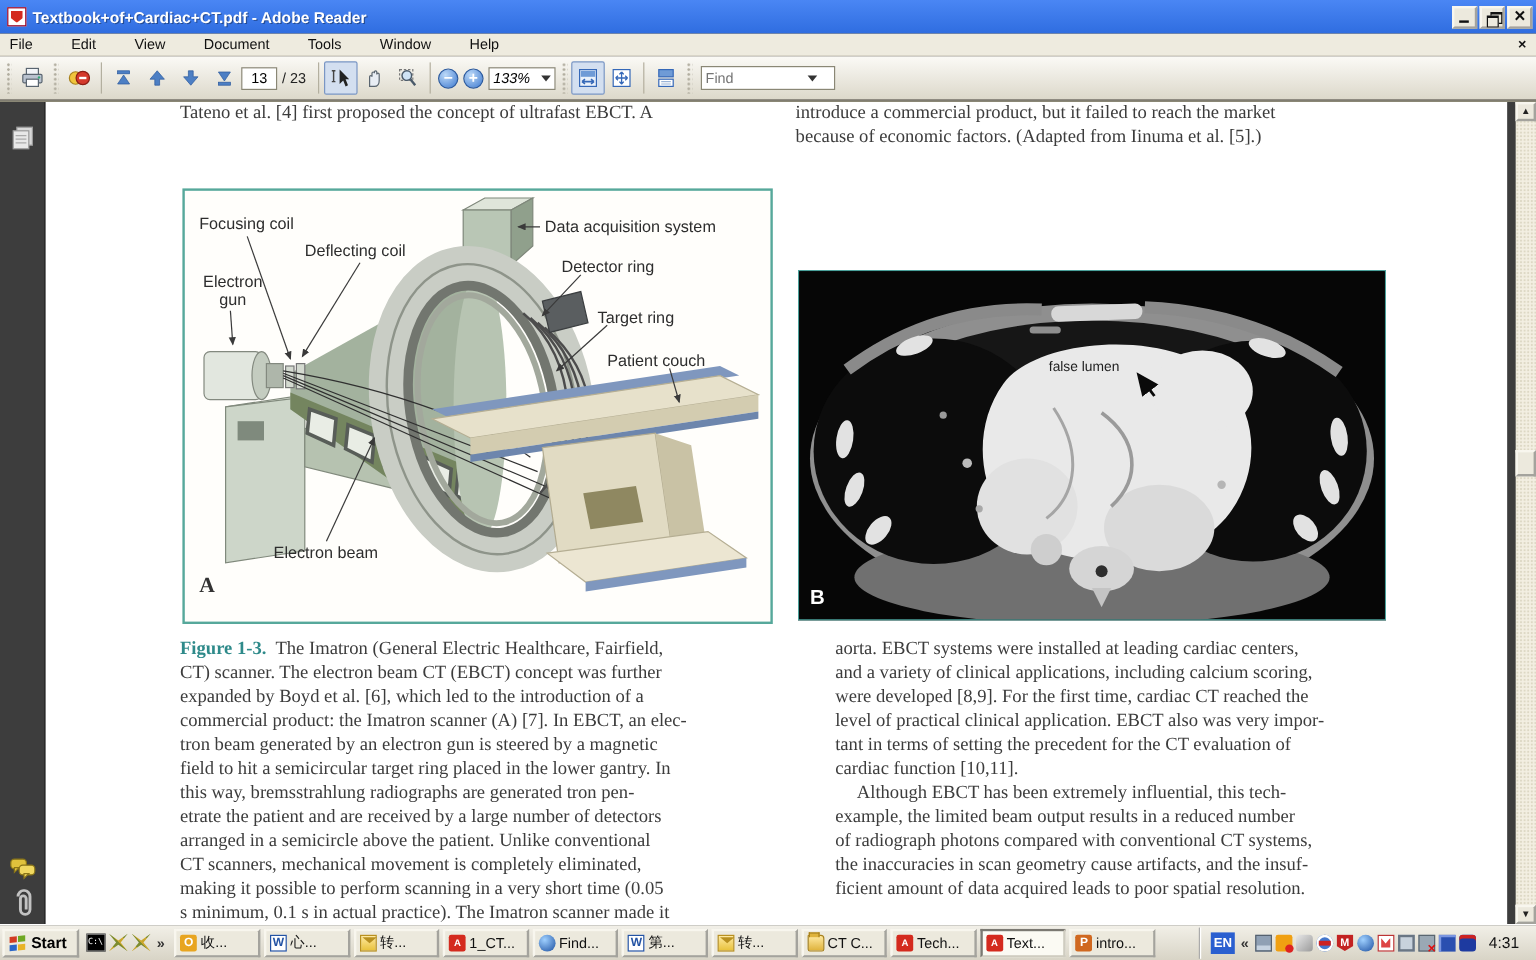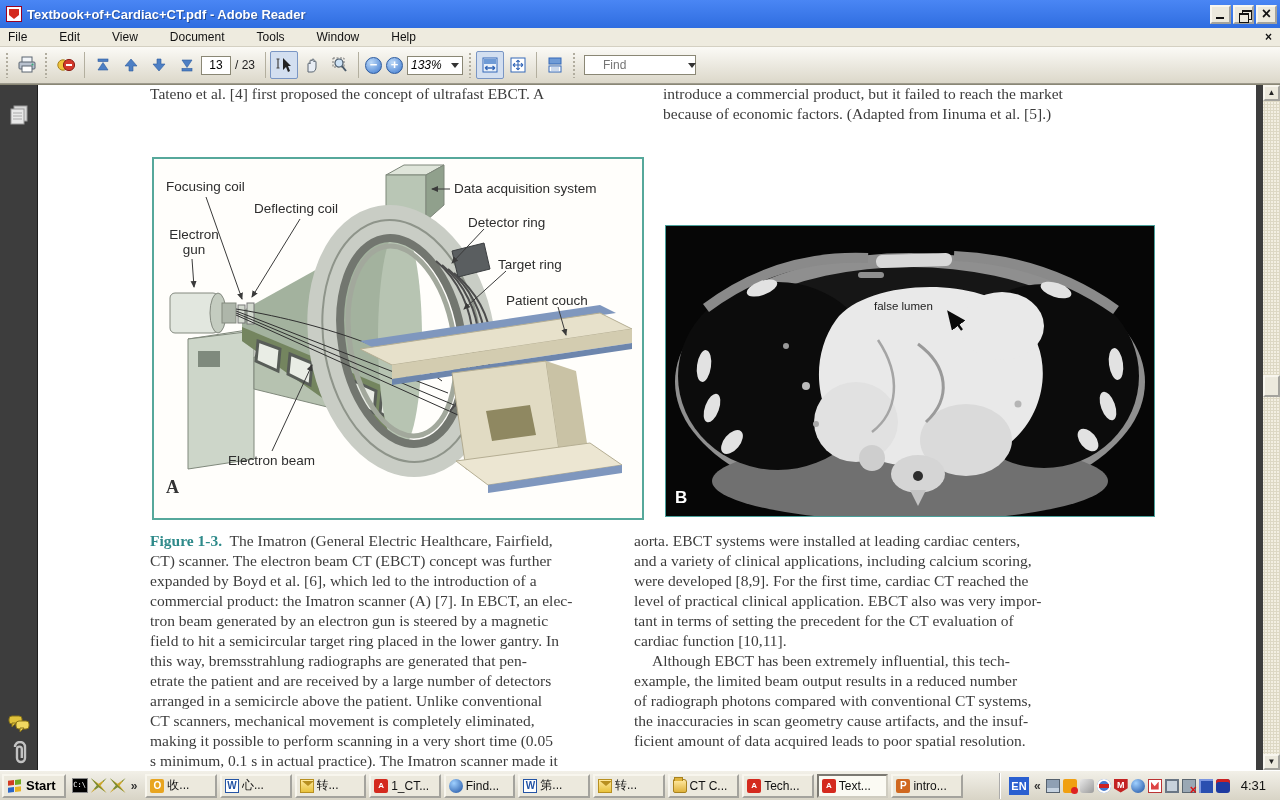--- a/index.html
+++ b/index.html
@@ -51,21 +51,21 @@
               background:radial-gradient(circle at 35% 30%, #bcd9f8, #3d79cf);
               border:1px solid #2c5a9e; color:#fff; font-weight:bold; font-size:13px;
               line-height:14px; text-align:center; }
   .zoombox { width:56px; height:19px; border:1px solid #8a8775; background:#fff;
              font-size:12px; display:flex; align-items:center; padding:0 3px; margin:0 2px; }
   .zoombox .zval { flex:1;font-style:italic; }
   .dropdn { width:0; height:0; border:4px solid transparent; border-top:5px solid #333; margin-top:4px; }
   .findbox { width:112px; height:20px; border:1px solid #8a8775; background:#fff;
              display:flex; align-items:center; margin-left:4px; }
   .findbox input { border:none; outline:none; width:88px; font-size:12px; color:#888;
-             padding:0 3px; font-family:"Liberation Sans",sans-serif; background:transparent;margin-left:15px; }
+             padding:0 3px; font-family:"Liberation Sans",sans-serif; background:transparent; }
 
   
   .main { flex:1; display:flex; min-height:0; border-top:1px solid #8a8775; }
   .navpane { width:38px; background:#3d3d3d; border-right:1px solid #1f1f1f;
              display:flex; flex-direction:column; align-items:center; flex:none; position:relative; }
   .navicon { position:absolute; left:7px; }
   .docarea { flex:1; background:#ffffff; position:relative; overflow:hidden; }
   .edgestrip { width:7px; background:#3d3d3d; flex:none; }
   .scrollbar { width:17px; background:#f3efe2; flex:none; position:relative;
                background-image:radial-gradient(#ddd8c4 1px, transparent 1.2px); background-size:3px 3px; }
@@ -451,29 +451,29 @@
         <div class="panel">B</div>
       </div>
 
       <div class="doctext" style="left:112px; top:446px">
         <div><span class="figlabel">Figure 1-3.</span>&nbsp; <span>The Imatron (General Electric Healthcare, Fairfield,</span></div>
         <div>CT) scanner. The electron beam CT (EBCT) concept was further</div>
         <div>expanded by Boyd et al. [6], which led to the introduction of a</div>
         <div>commercial product: the Imatron scanner (A) [7]. In EBCT, an elec-</div>
         <div>tron beam generated by an electron gun is steered by a magnetic</div>
         <div>field to hit a semicircular target ring placed in the lower gantry. In</div>
-        <div>this way, bremsstrahlung radiographs are generated that pen-</div>
+        <div>this way, bremsstrahlung radiographs are generated tron pen-</div>
         <div>etrate the patient and are received by a large number of detectors</div>
         <div>arranged in a semicircle above the patient. Unlike conventional</div>
         <div>CT scanners, mechanical movement is completely eliminated,</div>
         <div>making it possible to perform scanning in a very short time (0.05</div>
         <div>s minimum, 0.1 s in actual practice). The Imatron scanner made it</div>
       </div>
 
-      <div class="doctext" style="left:596px; top:446px">
+      <div class="doctext" style="left:658px; top:446px">
         <div>aorta. EBCT systems were installed at leading cardiac centers,</div>
         <div>and a variety of clinical applications, including calcium scoring,</div>
         <div>were developed [8,9]. For the first time, cardiac CT reached the</div>
         <div>level of practical clinical application. EBCT also was very impor-</div>
         <div>tant in terms of setting the precedent for the CT evaluation of</div>
         <div>cardiac function [10,11].</div>
         <div class="ind">Although EBCT has been extremely influential, this tech-</div>
         <div>example, the limited beam output results in a reduced number</div>
         <div>of radiograph photons compared with conventional CT systems,</div>
         <div>the inaccuracies in scan geometry cause artifacts, and the insuf-</div>

